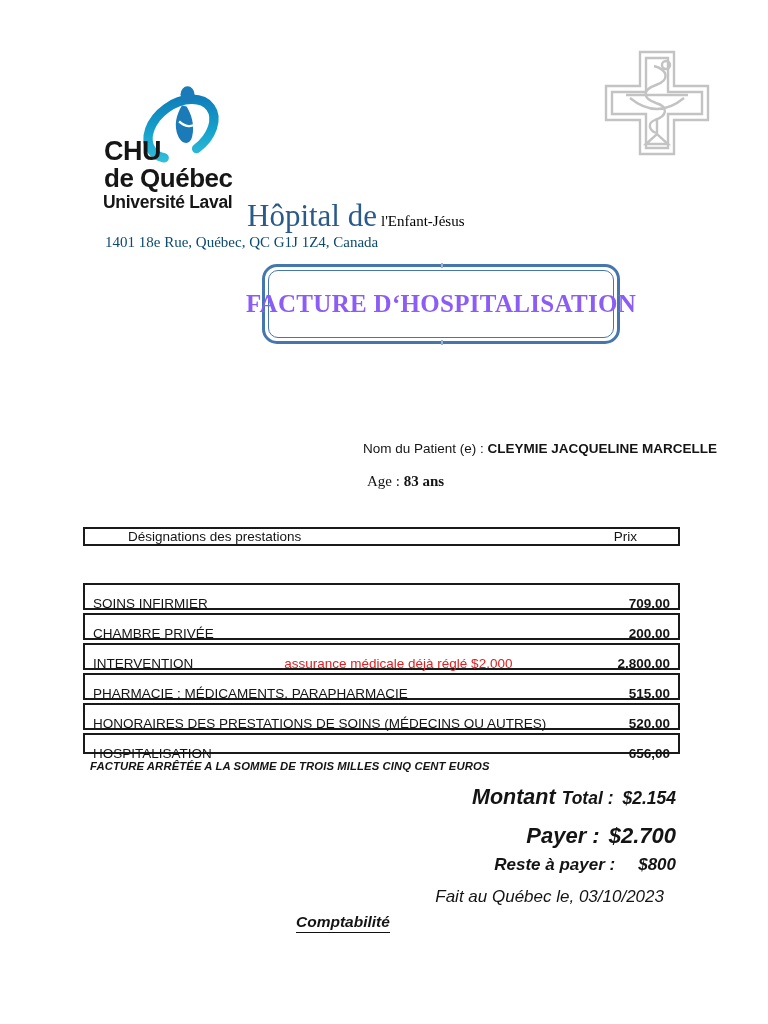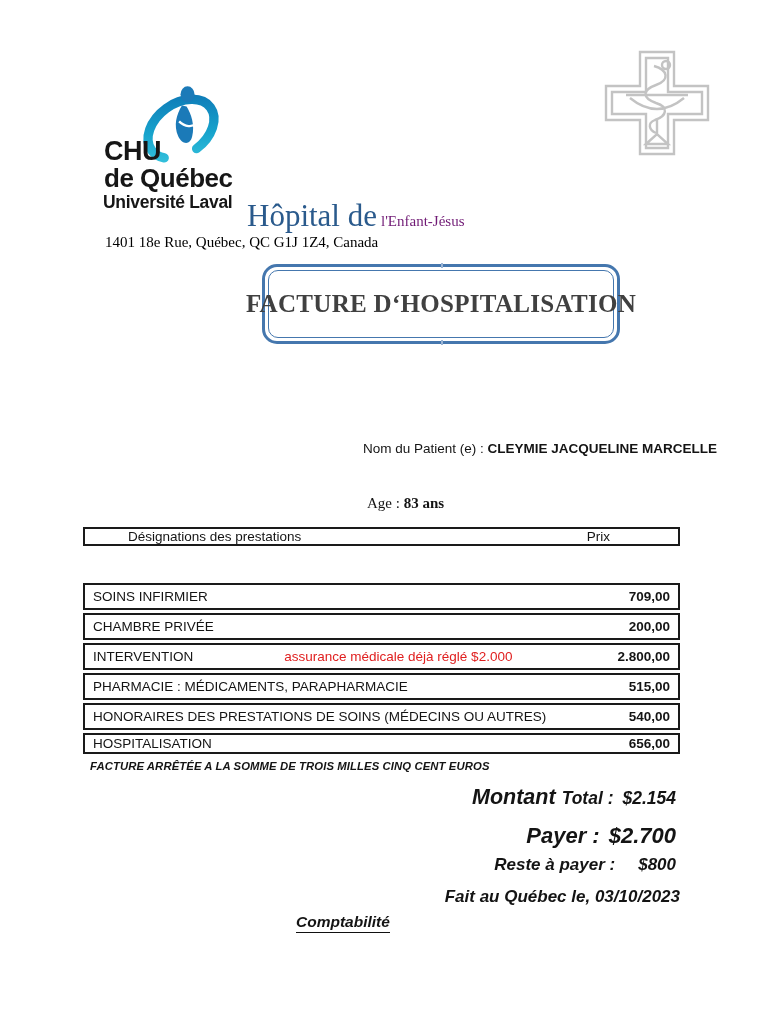--- a/index.html
+++ b/index.html
@@ -11,68 +11,68 @@
   .logo-text{font-weight:700;color:#161616;line-height:1;letter-spacing:-0.5px;}
   .logo-l1{left:104px;top:138px;font-size:27px;}
   .logo-l2{left:104px;top:165px;font-size:26px;}
   .logo-l3{left:103px;top:194px;font-size:17.5px;letter-spacing:-0.3px;}
   .logo-icon{left:134px;top:84px;}
 
   
   .hospital-line{left:247px;top:198px;font-family:"Liberation Serif",serif;color:#2a5a8c;
                  display:flex;align-items:baseline;}
   .hospital-large{font-size:31px;}
-  .hospital-small{font-size:15px;margin-left:4px;color:#701a75;}
-  .address{left:105px;top:234px;font-family:"Liberation Serif",serif;font-size:15px;color:#000000;}
+  .hospital-small{font-size:15px;margin-left:4px;color:#000000;}
+  .address{left:105px;top:234px;font-family:"Liberation Serif",serif;font-size:15px;color:#0c4a6e;}
 
   
   .cross-icon{left:592px;top:46px;}
 
   
   .banner{left:262px;top:264px;width:358px;height:80px;border:3px solid #4577ae;
           border-radius:15px;box-sizing:border-box;background:#fff;}
   .banner-inner{position:absolute;left:3px;top:3px;right:3px;bottom:3px;border:1.5px solid #4577ae;
           border-radius:10px;display:flex;align-items:center;justify-content:center;}
   .banner-title{font-family:"Liberation Serif",serif;font-size:25px;font-weight:600;
-          color:#404040;letter-spacing:0.3px;white-space:nowrap;}
+          color:#8b5cf6;letter-spacing:0.3px;white-space:nowrap;}
   .banner-tick{position:absolute;left:50%;width:2px;height:5px;background:#9ab4d4;}
   .tick-top{top:-4px;} .tick-bottom{bottom:-4px;}
 
   
   .info-block{left:93px;top:371px;font-size:13.5px;line-height:15.4px;}
   .info-block .val{font-weight:700;}
   .patient-line{left:363px;top:441px;font-size:13.5px;}
   .patient-line .val{font-weight:700;}
-  .age-line{left:367px;top:473px;font-family:"Liberation Serif",serif;font-size:15px;margin-top:22px;}
+  .age-line{left:367px;top:473px;font-family:"Liberation Serif",serif;font-size:15px;}
   .age-line .val{font-weight:700;}
 
   
   .thead{left:83px;top:527px;width:597px;height:19px;border:2px solid #1a1a1a;
          box-sizing:border-box;display:flex;align-items:center;font-size:13.5px;}
   .thead .desig-h{margin-left:43px;}
-  .thead .prix-h{position:absolute;right:68px;}
+  .thead .prix-h{position:absolute;right:41px;}
   .rows{left:83px;top:583px;width:597px;}
   .row{height:27px;border:2px solid #1a1a1a;box-sizing:border-box;margin-bottom:3px;
-       display:flex;align-items:center;padding:0 8px 0 8px;font-size:13.5px;background:#fff;}
+       display:flex;align-items:flex-start;padding:11px 8px 0 8px;font-size:13.5px;background:#fff;}
   .row:last-child{height:21px;}
   .row .desig{white-space:nowrap;}
   .row .note{flex:1;text-align:center;color:#e02020;padding-right:14px;white-space:nowrap;}
   .row .price{font-weight:700;white-space:nowrap;}
 
   
   .amount-words{left:90px;top:760px;font-size:11.3px;font-weight:700;font-style:italic;letter-spacing:0.1px;}
   .tot{right:92px;text-align:right;font-style:italic;font-weight:700;white-space:nowrap;}
   .montant-line{top:785px;font-size:17.5px;}
   .montant-word{font-size:21.5px;margin-right:6px;}
   .montant-line .tval{margin-left:9px;}
   .payer-line{top:823px;font-size:22px;}
   .payer-line .tval{margin-left:9px;}
   .reste-line{top:855px;font-size:17px;}
   .reste-line .tval{margin-left:23px;}
-  .fait-line{top:887px;font-size:17px;font-weight:700;font-style:italic;right:88px;text-align:right;}
+  .fait-line{top:887px;font-size:17px;font-weight:400;font-style:italic;right:104px;text-align:right;}
   .footer-compta{left:296px;top:913px;font-size:15.5px;font-weight:700;font-style:italic;
                  border-bottom:1.6px solid #111;padding-bottom:1px;}
 </style>
 </head>
 <body>
 
 <div class="page">
 
   <svg class="abs logo-icon" width="94" height="84" viewBox="0 0 100 90">
     <defs>
@@ -149,21 +149,21 @@
       <span class="price">2.800,00</span>
     </div>
     <div class="row">
       <span class="desig">PHARMACIE : MÉDICAMENTS, PARAPHARMACIE</span>
       <span class="note"></span>
       <span class="price">515,00</span>
     </div>
     <div class="row">
       <span class="desig">HONORAIRES DES PRESTATIONS DE SOINS (MÉDECINS OU AUTRES)</span>
       <span class="note"></span>
-      <span class="price">540,00</span>
+      <span class="price">520,00</span>
     </div>
     <div class="row">
       <span class="desig">HOSPITALISATION</span>
       <span class="note"></span>
       <span class="price">656,00</span>
     </div>
   </div>
 
   <div class="abs amount-words">FACTURE ARRÊTÉE A LA SOMME DE TROIS MILLES CINQ CENT EUROS</div>
 

